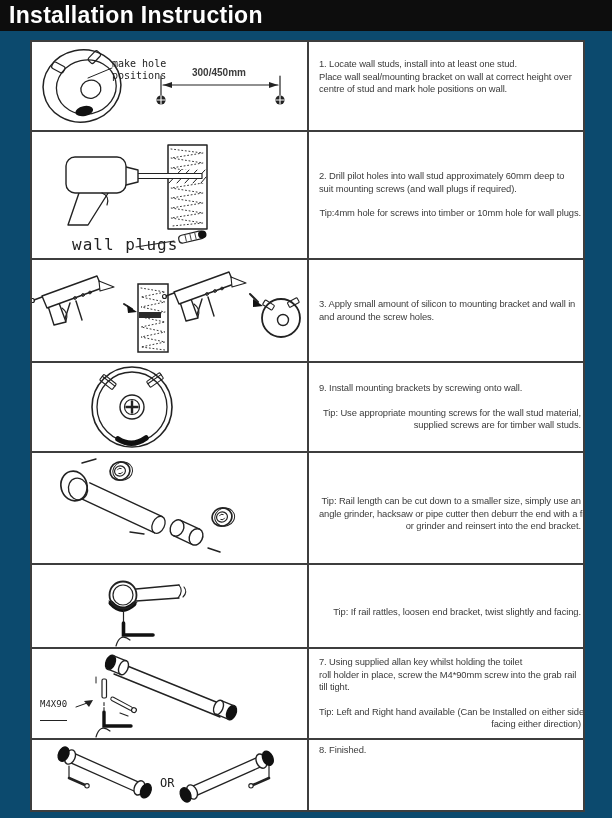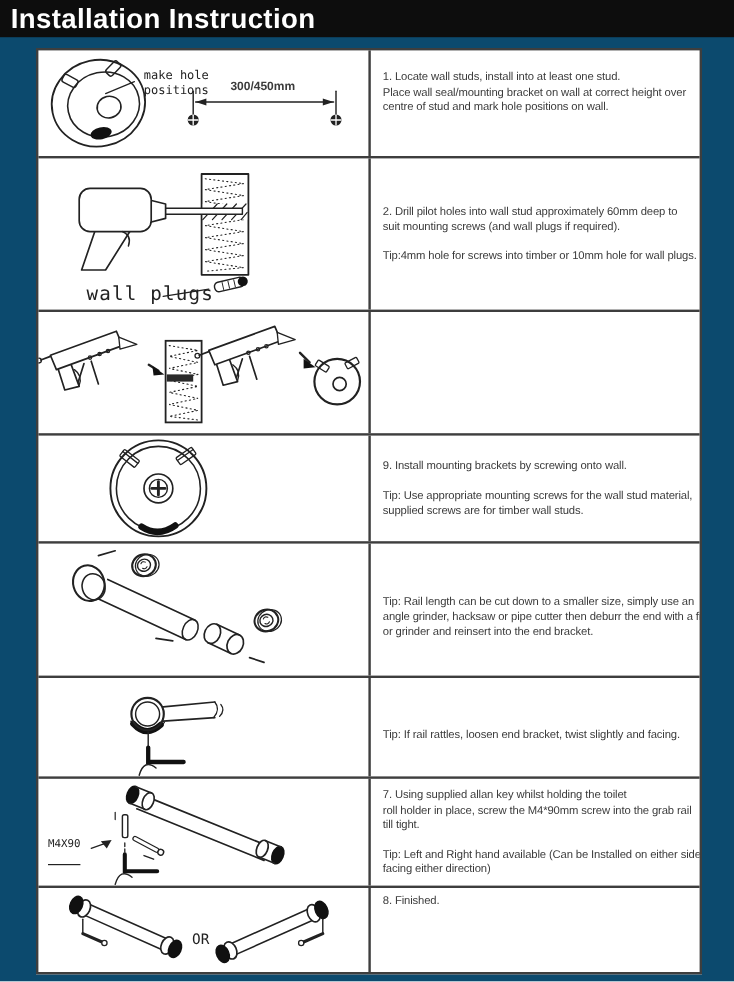--- a/index.html
+++ b/index.html
@@ -15,22 +15,22 @@
   .r1{height:90px}.r2{height:128px}.r3{height:103px}.r4{height:90px}
   .r5{height:112px}.r6{height:84px}.r7{height:91px}.r8{height:70px}
   .cell-art { width:277px; box-sizing:border-box; border-right:2px solid #3e3e3e; position:relative; }
   .cell-art svg { position:absolute; left:0; top:0; }
   .cell-text { flex:1; box-sizing:border-box; display:flex; flex-direction:column;
                justify-content:center; padding:4px 2px 4px 10px; overflow:hidden; }
   .cell-text.high { justify-content:flex-start; padding-top:16px; }
   .cell-text.top  { justify-content:flex-start; }
   .cell-text p { margin:0; font-size:9.4px; font-weight:400; color:#3b3b3b; line-height:1.33;
                  white-space:pre; letter-spacing:-0.1px; }
-  .cell-text p.tip { margin-top:12px; }
-  .mlabel { position:absolute; font-family:"DejaVu Sans Mono", monospace; color:#222;text-align:right; }
+  .cell-text p.tip { margin-top:12px;text-align:right; }
+  .mlabel { position:absolute; font-family:"DejaVu Sans Mono", monospace; color:#222; }
   .lbl-holes { left:80px; top:16px; width:62px; font-size:10px; line-height:1.2; }
   .lbl-dim { left:160px; top:25px; font-family:"Liberation Sans",sans-serif; font-weight:700;
              font-size:10px; color:#3b3b3b; }
   .lbl-plugs { left:40px; top:103px; font-size:16px; letter-spacing:1px; }
   .lbl-screw { left:8px; top:50px; font-size:9px; border-bottom:1px solid #222; padding-bottom:11px; }
   .lbl-or { left:128px; top:36px; font-size:12px; }
 </style>
 </head>
 <body>
 
@@ -146,20 +146,24 @@
             <polygon points="105,52 95,45 96,53" fill="#111" stroke="none"></polygon>
             <line x1="218" y1="34" x2="226" y2="42" stroke-width="2"></line>
             <polygon points="231,46 221,39 221,47" fill="#111" stroke="none"></polygon>
             <circle cx="249" cy="58" r="19" stroke-width="1.8"></circle>
             <circle cx="251" cy="60" r="5.5" stroke-width="1.4"></circle>
             <rect x="231" y="42" width="11" height="5.5" rx="1" transform="rotate(32 236 45)" stroke-width="1.1"></rect>
             <rect x="256" y="40" width="11" height="5.5" rx="1" transform="rotate(-28 261 43)" stroke-width="1.1"></rect>
           </g>
         </svg>
       </div>
+      <div class="cell-text">
+        <p>3. Apply small amount of silicon to mounting bracket and wall in
+and around the screw holes.</p>
+      </div>
     </div>
 
     <div class="irow r4">
       <div class="cell-art">
         <svg width="275" height="88" viewBox="0 0 275 88">
           <g stroke="#222" fill="none" stroke-linecap="round">
             <circle cx="100" cy="44" r="40" stroke-width="1.6"></circle>
             <circle cx="100" cy="44" r="35" stroke-width="1.3"></circle>
             <g transform="translate(76,19) rotate(38)" stroke-width="1.1">
               <rect x="-8" y="-3.5" width="16" height="7" rx="1"></rect>

